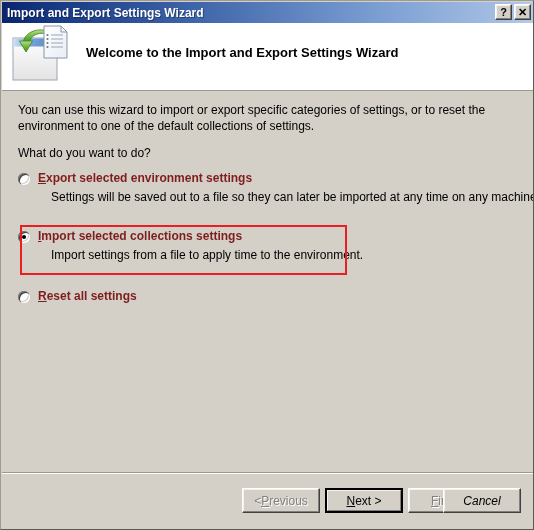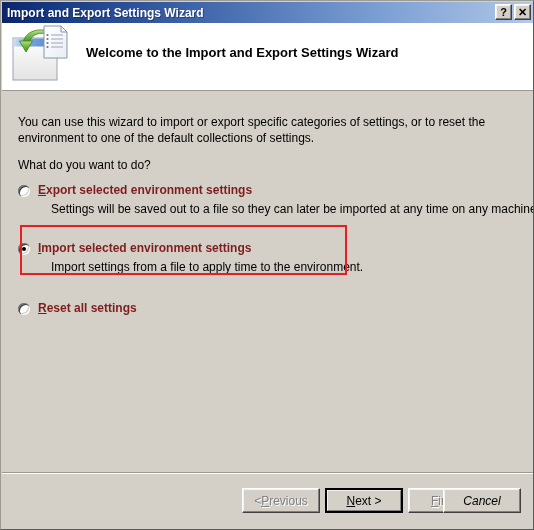--- a/index.html
+++ b/index.html
@@ -95,21 +95,21 @@
     left: 9px;
     top: 2px;
     width: 62px;
     height: 60px;
   }
 
   
   .body-area {
     position: absolute;
     left: 1px;
-    top: 102px;
+    top: 90px;
     width: 532px;
     height: 382px;
     background: #d4d0c8;
   }
   .intro {
     position: absolute;
     left: 16px;
     top: 11px;
     width: 478px;
     font-size: 12px;
@@ -321,21 +321,21 @@
       <div class="opt-row">
         <div class="radio"></div>
         <div class="opt-label"><u>E</u><span>xport selected environment settings</span></div>
       </div>
       <div class="opt-desc">Settings will be saved out to a file so they can later be imported at any time on any machine.</div>
     </div>
 
     <div class="option opt2">
       <div class="opt-row">
         <div class="radio checked"></div>
-        <div class="opt-label"><u>I</u><span>mport selected environment settings</span></div>
+        <div class="opt-label"><u>I</u><span>mport selected collections settings</span></div>
       </div>
       <div class="opt-desc">Import settings from a file to apply time to the environment.</div>
     </div>
 
     <div class="option opt3">
       <div class="opt-row">
         <div class="radio"></div>
         <div class="opt-label"><u>R</u><span>eset all settings</span></div>
       </div>
     </div>

